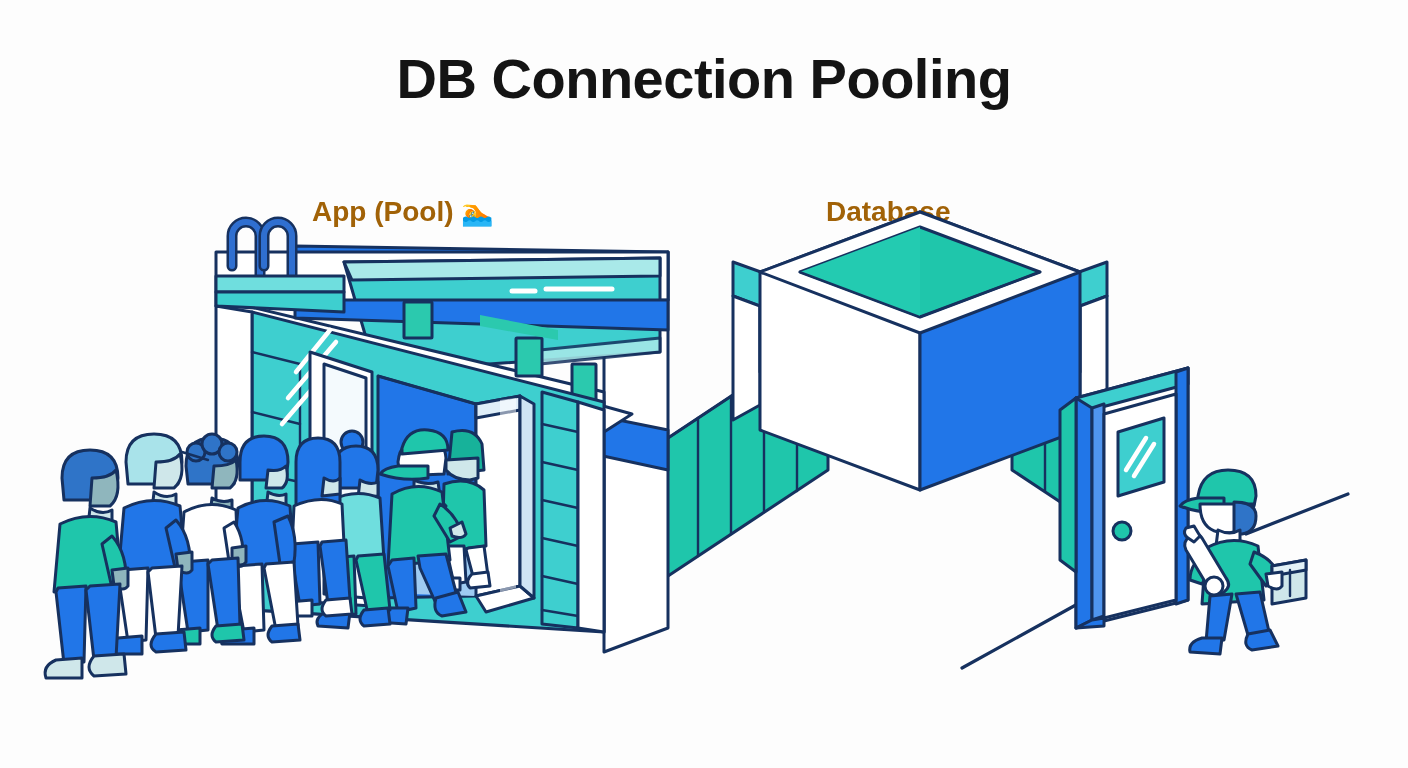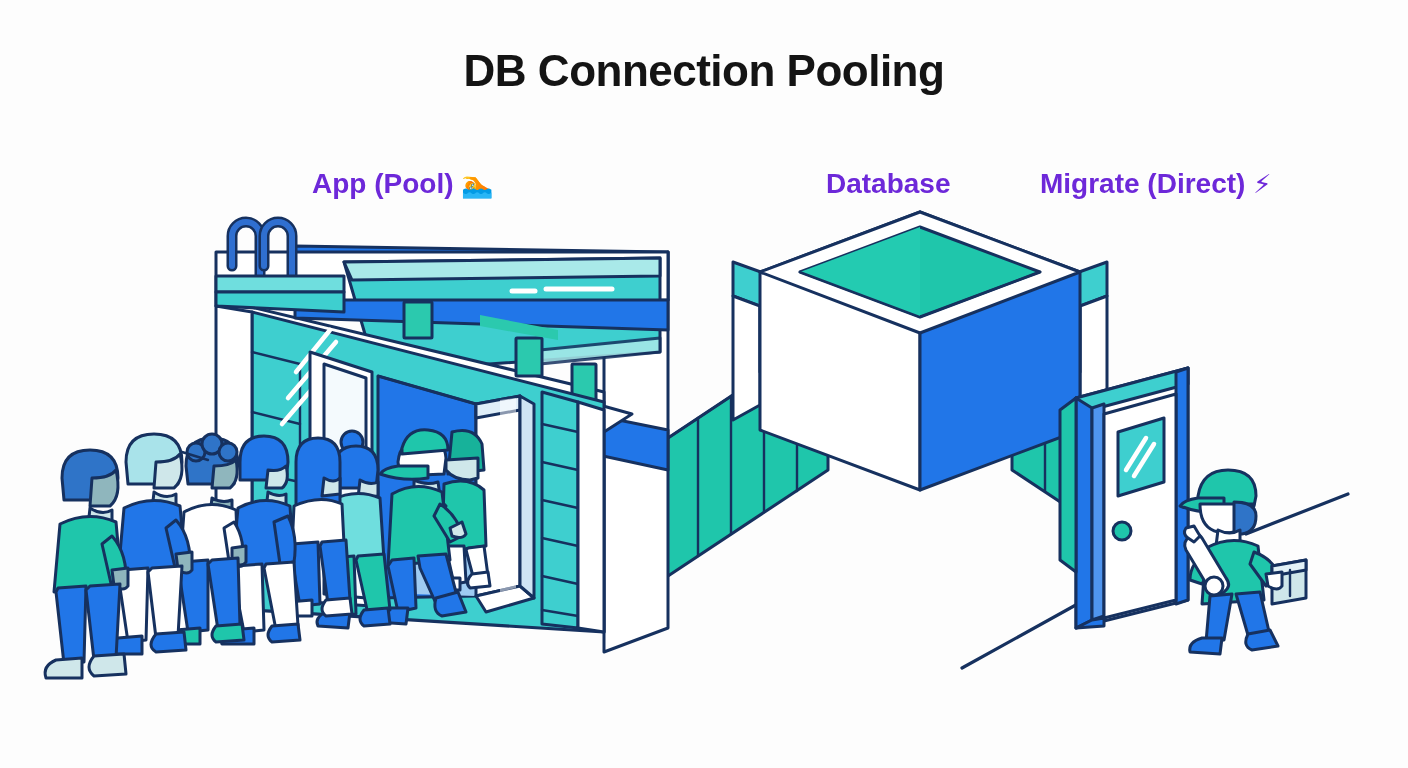--- a/index.html
+++ b/index.html
@@ -5,26 +5,26 @@
   html,body{margin:0;padding:0;background:#ffffff;}
   body{
     width:1408px;height:768px;overflow:hidden;
     font-family:"Liberation Sans","DejaVu Sans",sans-serif;
     background:#fdfdfd;
   }
   #stage{position:relative;width:1408px;height:768px;background:#fdfdfd;}
 
   .title{
     position:absolute;top:46px;left:0;width:1408px;text-align:center;
-    font-size:44px;font-weight:bold;color:#141414;letter-spacing:-0.5px;
+    font-size:56px;font-weight:bold;color:#141414;letter-spacing:-0.5px;
     font-family:"Liberation Sans","DejaVu Sans",sans-serif;
   }
   .lbl{
-    position:absolute;font-size:28px;font-weight:bold;color:#6d28d9;
-    white-space:nowrap;font-family:"Liberation Sans","DejaVu Sans",sans-serif;
+    position:absolute;font-size:28px;font-weight:bold;color:#a16207;
+    white-space:nowrap;font-family:"Liberation Sans","DejaVu Sans",sans-serif;margin-top:28px;
   }
   .lbl .emo{font-size:26px;font-family:"DejaVu Sans",sans-serif;}
   #lbl-pool{left:312px;top:168px;}
   #lbl-db{left:826px;top:168px;}
   #lbl-mig{left:1040px;top:168px;}
 
   #art{position:absolute;left:0;top:0;width:1408px;height:768px;}
 </style>
 </head>
 <body style="background: rgb(253, 253, 253);">
@@ -35,24 +35,20 @@
 
   <div class="lbl" id="lbl-pool">
     <span>App (Pool)</span>
     <span class="emo">🏊</span>
   </div>
 
   <div class="lbl" id="lbl-db">
     <span>Database</span>
   </div>
 
-  <div class="lbl" id="lbl-mig">
-    <span>Migrate (Direct)</span>
-    <span class="emo">⚡</span>
-  </div>
 
   <svg id="art" viewBox="0 0 1408 768">
     <defs>
       <style>
         .o{fill:none;stroke:#16315f;stroke-width:3.2;stroke-linejoin:round;stroke-linecap:round;}
         .of{stroke:#16315f;stroke-width:3.2;stroke-linejoin:round;stroke-linecap:round;}
         .oth{stroke:#16315f;stroke-width:2.4;stroke-linejoin:round;stroke-linecap:round;fill:none;}
         .p{stroke:#16315f;stroke-width:3;stroke-linejoin:round;stroke-linecap:round;}
       </style>
     </defs>

